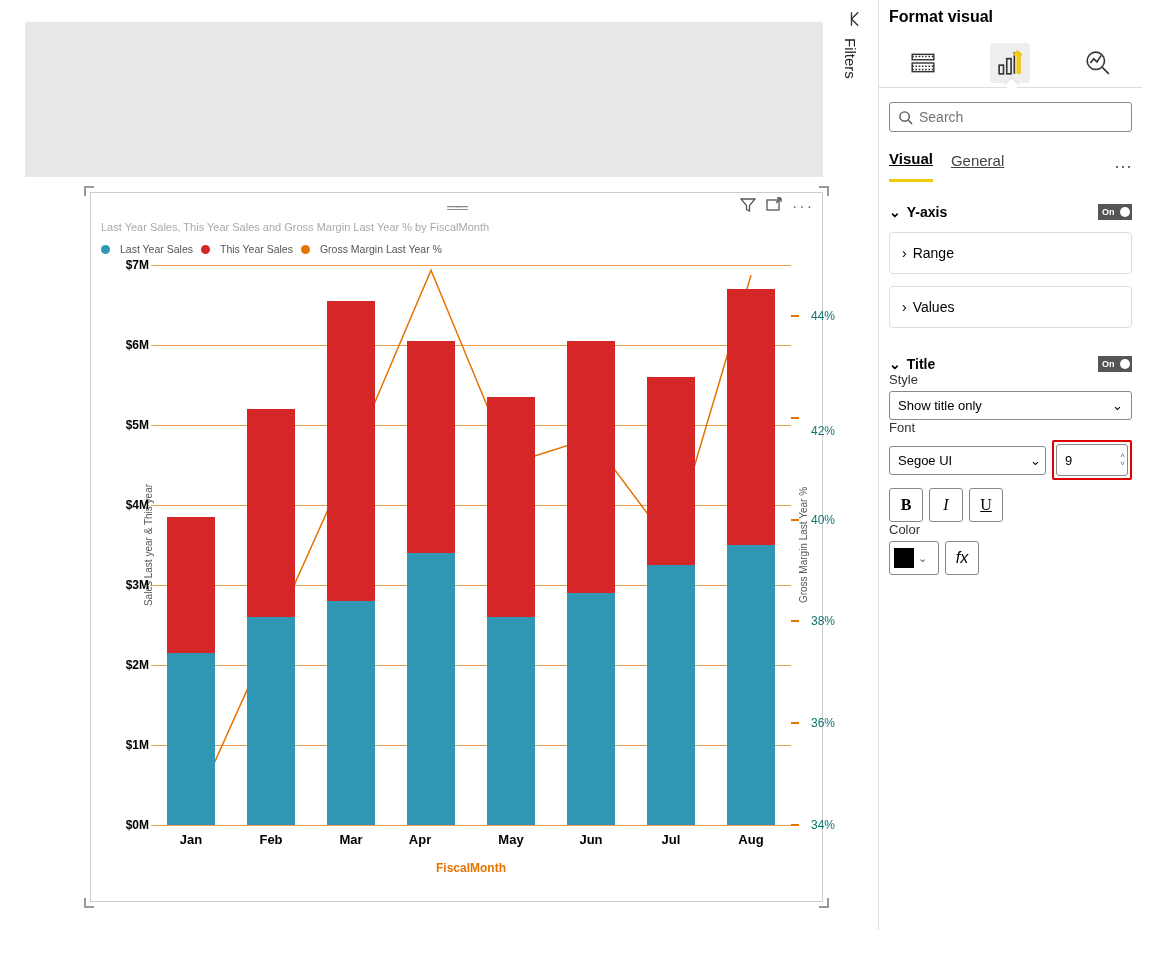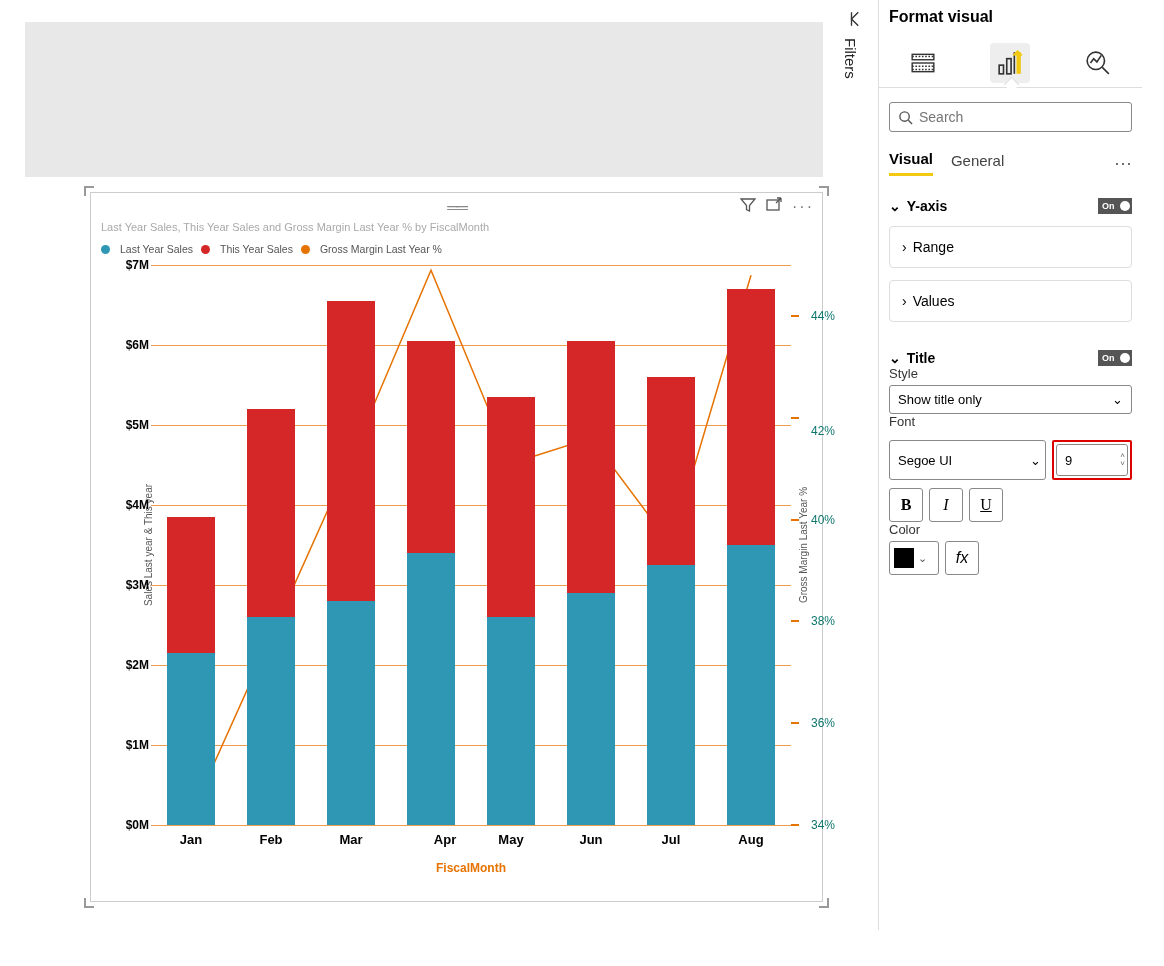--- a/index.html
+++ b/index.html
@@ -39,38 +39,38 @@
 .panel-title { font-size:16px; font-weight:600; margin:8px 0 12px; }
 .panel-icons { display:flex; justify-content:space-around; align-items:center; height:50px; border-bottom:1px solid #ddd; margin:0 -10px; }
 .panel-icons .icon-btn { width:40px; height:40px; display:flex; align-items:center; justify-content:center; border-radius:4px; cursor:pointer; }
 .panel-icons .icon-btn.active { background:#eee; position:relative; }
 .panel-icons .icon-btn.active::after { content:''; position:absolute; bottom:-11px; left:50%; transform:translateX(-50%); width:10px; height:10px; background:#fff; border-left:1px solid #ddd; border-top:1px solid #ddd; rotate:45deg; }
 
 .search-box { margin-top:14px; border:1px solid #888; border-radius:3px; display:flex; align-items:center; padding:6px 8px; gap:6px; }
 .search-box input { border:none; outline:none; flex:1; font-size:14px; }
 
 .tabs { display:flex; gap:18px; margin-top:18px; align-items:center; }
-.tabs .tab { font-size:15px; color:#444; padding-bottom:6px; cursor:pointer; }
+.tabs .tab { font-size:15px; color:#444; padding-bottom:12px; cursor:pointer;text-decoration:underline; }
 .tabs .tab.active { font-weight:600; border-bottom:3px solid #f2c811; color:#000; }
 .tabs .more { margin-left:auto; font-size:18px; color:#555; cursor:pointer; }
 
 .section-head { display:flex; align-items:center; justify-content:space-between; margin-top:22px; font-size:14px; font-weight:600; cursor:pointer; }
 .section-head .chev { margin-right:6px; }
 .toggle { width:34px; height:16px; background:#555; border-radius:0; position:relative; color:#fff; font-size:9px; display:flex; align-items:center; padding:0 4px; justify-content:space-between; cursor:pointer; }
 .toggle .knob { width:10px; height:10px; background:#fff; border-radius:50%; position:absolute; }
 .toggle.on .knob { right:2px; }
 
 .subcard { border:1px solid #ddd; border-radius:4px; padding:12px; margin-top:12px; font-size:14px; cursor:pointer; display:flex; align-items:center; gap:6px; }
 
 .field-label { font-size:13px; color:#333; margin-top:0; }
 .text-input, .select-input { width:100%; border:1px solid #888; border-radius:3px; padding:6px 8px; font-size:13px; margin-top:4px; display:flex; align-items:center; justify-content:space-between; }
 .red-box { border:2px solid #d00; padding:4px; margin:6px -4px 0; border-radius:2px; }
 .red-box-tight { border:2px solid #d00; border-radius:2px; }
 
-.font-row { display:flex; gap:6px; margin-top:11px; }
+.font-row { display:flex; gap:6px; margin-top:5px;align-items:center; }
 .font-select { flex:1; border:1px solid #888; border-radius:3px; padding:6px 4px 6px 8px; font-size:13px; display:flex; align-items:center; justify-content:space-between; }
 .size-spin { width:72px; border:1px solid #888; border-radius:3px; display:flex; align-items:center; padding:0 2px 0 8px; font-size:13px; position:relative; }
 .spin-btns { display:flex; flex-direction:column; margin-left:auto; }
 .spin-btns span { font-size:8px; line-height:8px; cursor:pointer; color:#666; }
 
 .style-btns { display:flex; gap:6px; margin-top:8px; }
 .style-btn { width:34px; height:34px; border:1px solid #888; border-radius:3px; display:flex; align-items:center; justify-content:center; font-size:16px; font-family:'Times New Roman',serif; cursor:pointer; }
 
 .color-row { display:flex; gap:6px; margin-top:4px; align-items:center; }
 .color-swatch { width:50px; height:34px; border:1px solid #888; border-radius:3px; display:flex; align-items:center; padding:0 4px; gap:4px; }
@@ -152,21 +152,21 @@
       <div class="xtick" style="left: 90px;">Feb</div>
       <div class="bar-stack" style="left: 176px; height: 524px;">
         <div class="bar-ly" style="height: 224px;"></div>
         <div class="bar-ty" style="bottom: 224px; height: 300px;"></div>
       </div>
       <div class="xtick" style="left: 170px;">Mar</div>
       <div class="bar-stack" style="left: 256px; height: 484px;">
         <div class="bar-ly" style="height: 272px;"></div>
         <div class="bar-ty" style="bottom: 272px; height: 212px;"></div>
       </div>
-      <div class="xtick" style="left: 264px;">Apr</div>
+      <div class="xtick" style="left: 239px;">Apr</div>
       <div class="bar-stack" style="left: 336px; height: 428px;">
         <div class="bar-ly" style="height: 208px;"></div>
         <div class="bar-ty" style="bottom: 208px; height: 220px;"></div>
       </div>
       <div class="xtick" style="left: 330px;">May</div>
       <div class="bar-stack" style="left: 416px; height: 484px;">
         <div class="bar-ly" style="height: 232px;"></div>
         <div class="bar-ty" style="bottom: 232px; height: 252px;"></div>
       </div>
       <div class="xtick" style="left: 410px;">Jun</div>

